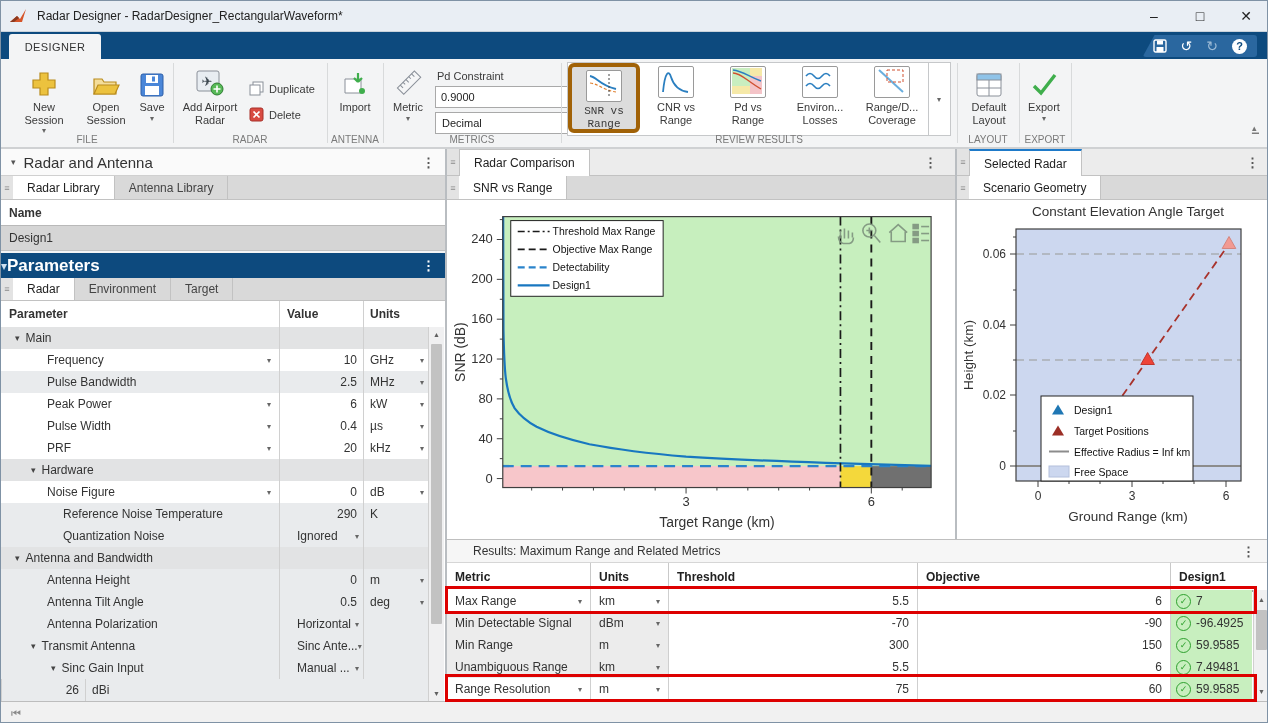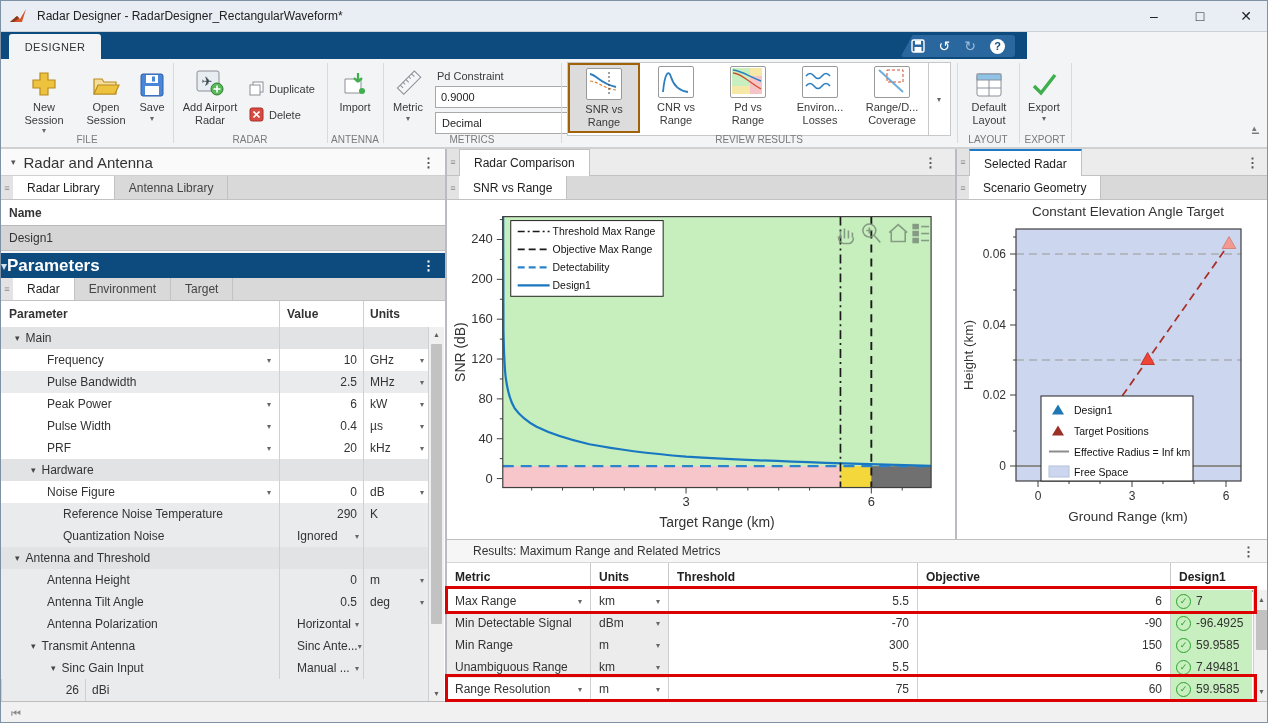--- a/index.html
+++ b/index.html
@@ -5,21 +5,21 @@
   html,body{margin:0;padding:0;background:#dfe3e8;}
   #app{position:relative;width:1268px;height:723px;background:#f3f4f5;font-family:"Liberation Sans",sans-serif;
        color:#333;font-size:12px;overflow:hidden;border:1px solid #7f92a5;box-sizing:border-box;}
   .abs{position:absolute;box-sizing:border-box;}
   
   .titlebar{left:0;top:0;width:1268px;height:31px;background:#e9eef4;border-bottom:1px solid #c9d2da;display:flex;align-items:center;}
   .title-text{margin-left:10px;font-size:12px;color:#222;}
   .win-controls{position:absolute;right:0;top:0;height:30px;display:flex;}
   .win-btn{width:46px;height:30px;display:flex;align-items:center;justify-content:center;font-size:14px;color:#222;}
   
-  .tabstrip{left:0;top:31px;width:1026px;height:27px;background:#0d4a7e;}
+  .tabstrip{left:0;top:31px;width:1268px;height:27px;background:#0d4a7e;}
   .designer-tab{position:absolute;left:8px;top:2px;width:92px;height:25px;background:#f3f4f5;border-radius:3px 3px 0 0;
       display:flex;align-items:center;justify-content:center;font-size:11px;letter-spacing:.4px;color:#333;}
   .qat{position:absolute;right:12px;top:3px;height:22px;background:#2a679f;border-radius:3px;display:flex;align-items:center;
       padding:0 10px;gap:14px;clip-path:polygon(12px 0,100% 0,100% 100%,0 100%);}
   .qat .qicon{color:#fff;font-size:14px;line-height:1;}
   .qat .dim{color:#9dbbd6;}
   .help-circle{width:15px;height:15px;border-radius:50%;background:#fff;color:#0d4a7e;font-weight:bold;font-size:11px;
       display:flex;align-items:center;justify-content:center;}
   
   .ribbon{left:0;top:58px;width:1268px;height:90px;background:#f3f4f5;border-bottom:2px solid #cfd1d3;}
@@ -29,21 +29,21 @@
   .rbtn .ricon{height:34px;display:flex;align-items:flex-end;justify-content:center;margin-bottom:4px;}
   .caret{font-size:8px;color:#666;}
   .smallbtn{position:absolute;display:flex;align-items:center;gap:5px;font-size:11px;color:#3a3a3a;}
   .field-label{position:absolute;font-size:11px;color:#3a3a3a;}
   .tfield{position:absolute;height:20px;border:1px solid #a9a9a9;background:#fff;font-size:11px;padding:0 5px;
       font-family:"Liberation Sans",sans-serif;color:#222;}
   .dropfield{position:absolute;height:20px;border:1px solid #a9a9a9;background:#fff;font-size:11px;display:flex;
       align-items:center;justify-content:space-between;padding:0 6px;color:#222;}
   .gallery{position:absolute;left:566px;top:3px;width:382px;height:72px;background:#fff;border:1px solid #c6c8ca;display:flex;}
   .gitem{width:72px;height:70px;display:flex;flex-direction:column;align-items:center;font-size:11px;line-height:1.15;color:#3a3a3a;padding-top:3px;box-sizing:border-box;}
-  .gitem.sel{background:#dcdcdc;border:2px solid #a16207;border-radius:0;}
+  .gitem.sel{background:#dcdcdc;border:4px solid #a16207;border-radius:6px;font-family:Liberation Mono, monospace;}
   .gicon{width:34px;height:30px;border:1px solid #9a9a9a;background:#fff;border-radius:2px;margin-bottom:3px;}
   .gallery-dd{width:20px;border-left:1px solid #c6c8ca;display:flex;align-items:center;justify-content:center;color:#555;}
   .ribbon-collapse{position:absolute;right:10px;bottom:4px;color:#777;font-size:9px;}
   
   .panel-border-v{background:#b9bdc1;}
   .phdr{display:flex;align-items:center;background:#fafafa;border-bottom:1px solid #d0d0d0;font-size:12px;}
   .phdr .exp{margin:0 8px 0 10px;color:#555;font-size:9px;}
   .kebab{position:absolute;right:10px;color:#555;font-weight:bold;font-size:13px;}
   .tabrow{display:flex;align-items:flex-end;background:#d9d9d9;border-bottom:1px solid #c2c2c2;}
   .grip{width:12px;align-self:stretch;background:#e3e3e3;color:#8a8a8a;font-size:9px;display:flex;align-items:center;justify-content:center;}
@@ -430,21 +430,21 @@
         </div>
       <div class="pcell val txt">
           <span>Ignored</span>
           <span class="caret">▾</span>
         </div>
       <div class="pcell unit"></div>
     </div>
     <div class="prow rh" style="top:246px">
       <div class="pcell name i-g1">
           <span class="gcaret">▾</span>
-          <span>Antenna and Threshold</span>
+          <span>Antenna and Bandwidth</span>
         </div>
       <div class="pcell val"></div>
         <div class="pcell unit"></div>
     </div>
     <div class="prow rg" style="top:268px">
       <div class="pcell name i-c1">
           <span>Antenna Height</span>
         </div>
       <div class="pcell val">0</div>
       <div class="pcell unit">

